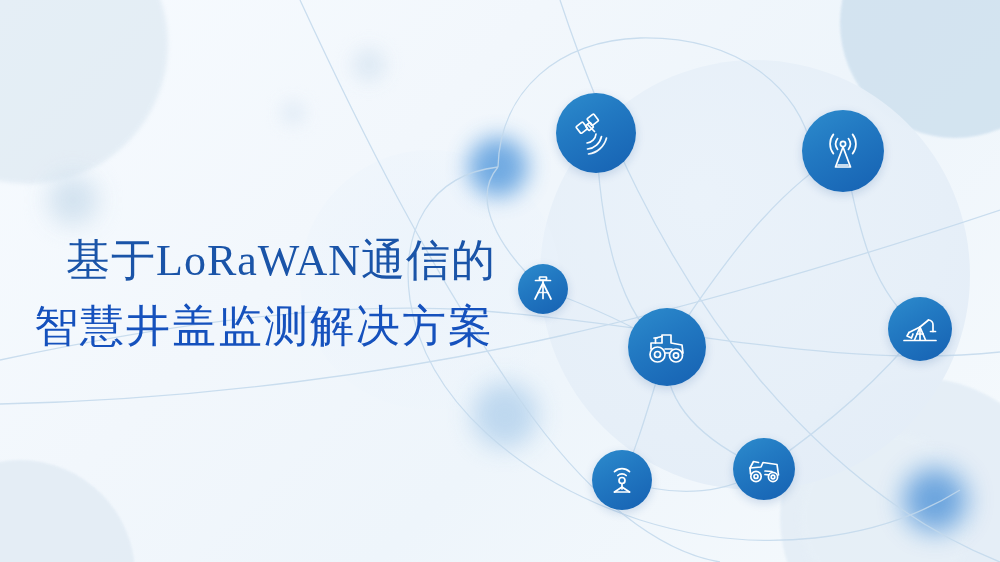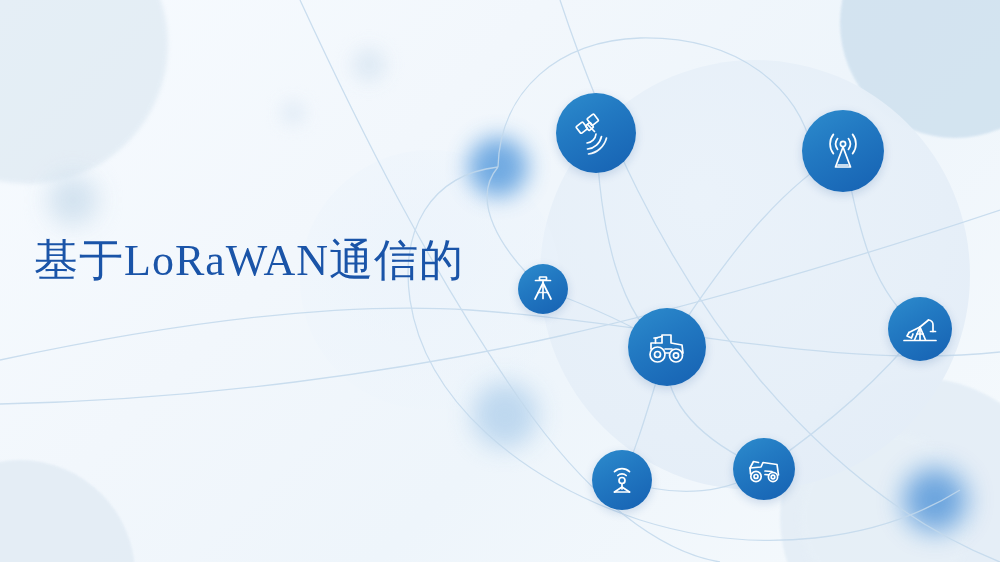--- a/index.html
+++ b/index.html
@@ -106,21 +106,21 @@
     z-index: 6;
   }
   .title-line {
     font-family: "Liberation Serif", "DejaVu Serif", serif;
     font-size: 44px;
     line-height: 66px;
     letter-spacing: 1px;
     white-space: nowrap;
     font-weight: 400;
   }
-  .title-line-1 { color: #1a54a8; }
+  .title-line-1 { color: #1a54a8; margin-left: 32px; }
   .title-line-2 { color: #1551bd; font-weight: 500; letter-spacing: 2px; }
 
   
   .badge {
     position: absolute;
     border-radius: 50%;
     display: flex;
     align-items: center;
     justify-content: center;
     box-shadow: 0 3px 10px rgba(20,80,150,.18);
@@ -281,15 +281,16 @@
         <path d="M 10.5 30 L 18 25 L 25.5 30"></path>
         <path d="M 10.5 30 L 25.5 30"></path>
         <path d="M 13.8 13.5 A 6 6 0 0 1 22.2 13.5"></path>
         <path d="M 10.5 9.6 A 11 11 0 0 1 25.5 9.6"></path>
       </g>
     </svg>
   </div>
 
   <div class="title-block">
     <div class="title-line title-line-1">基于LoRaWAN通信的</div>
+    <div class="title-line title-line-2">智慧井盖监测解决方案</div>
   </div>
 
 </div>
 
 </body></html>

